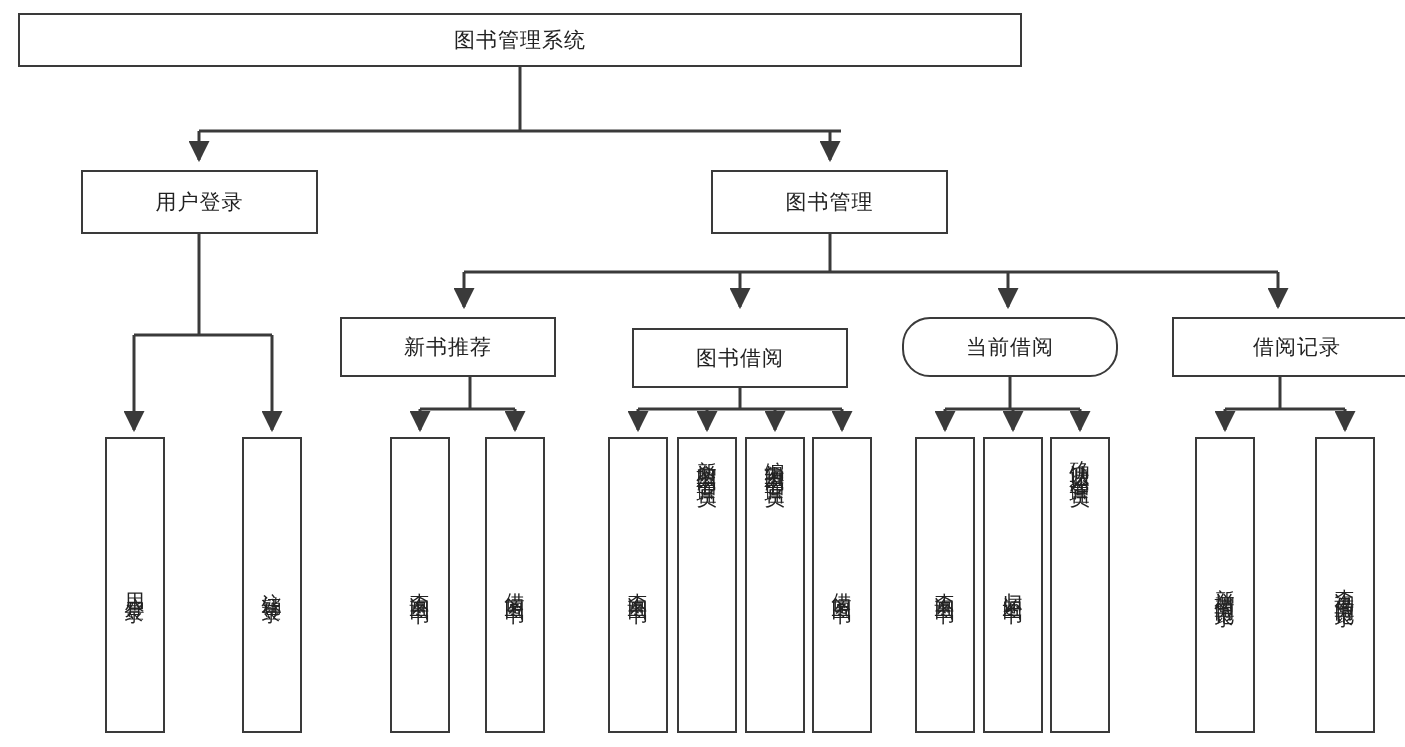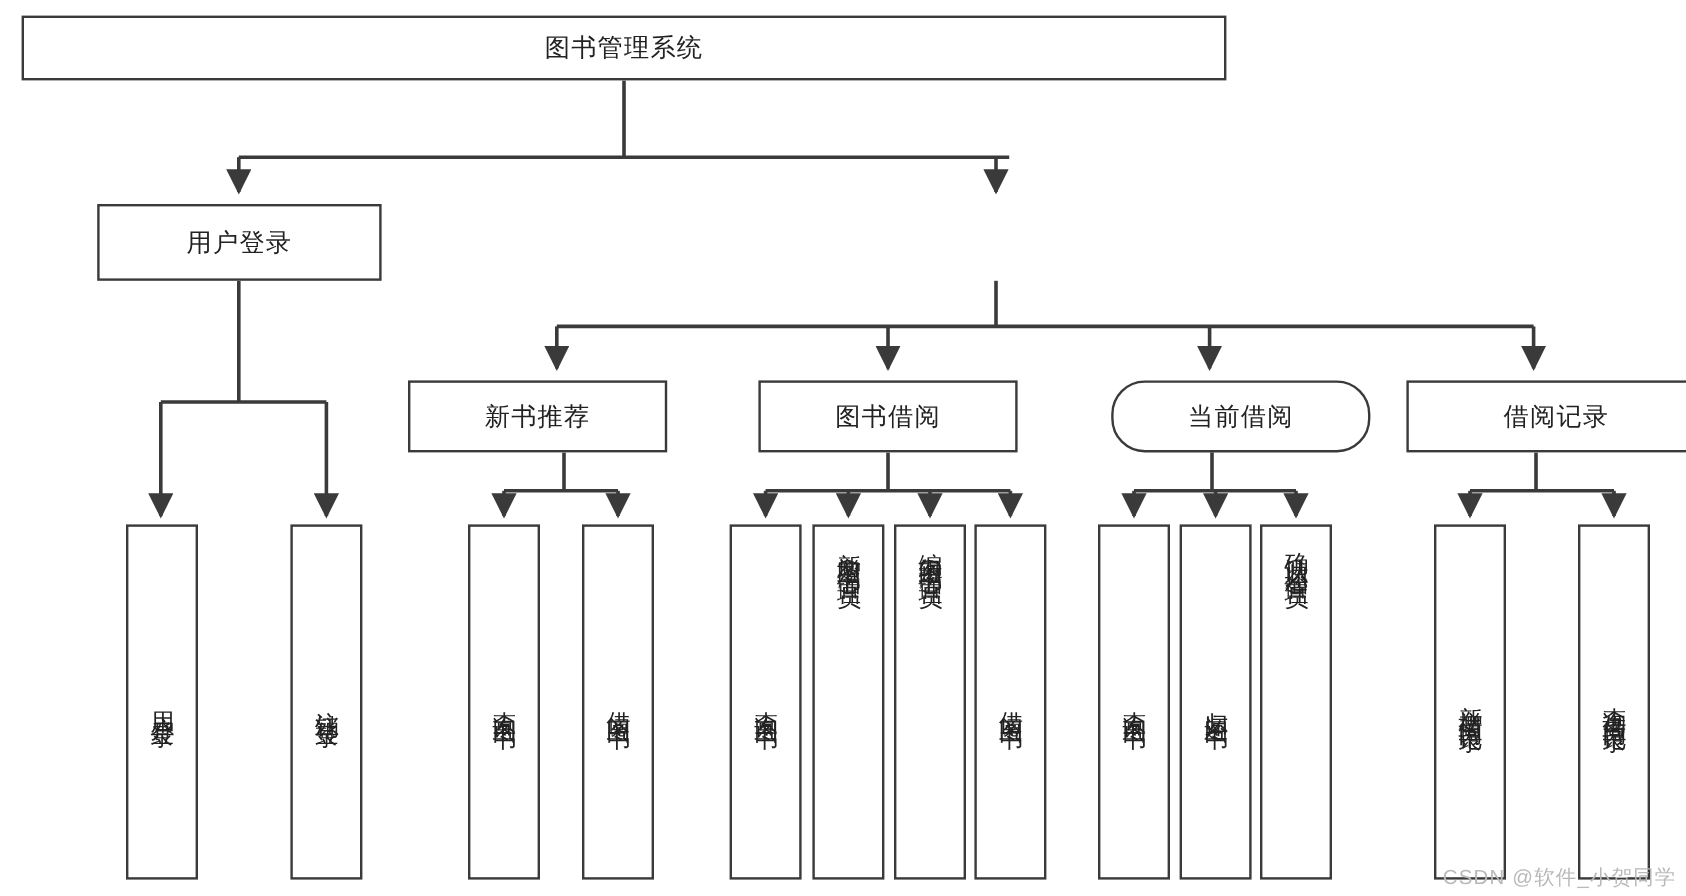--- a/index.html
+++ b/index.html
@@ -124,28 +124,31 @@
     </g>
   </svg>
 
   <div class="node horiz" style="left:18px; top:13px; width:1004px; height:54px;">
     <span class="htext">图书管理系统</span>
   </div>
 
   <div class="node horiz" style="left:81px; top:170px; width:237px; height:64px;">
     <span class="htext">用户登录</span>
   </div>
+  <div class="node horiz" style="left:711px; top:170px; width:237px; height:64px;">
+    <span class="htext">图书管理</span>
+  </div>
 
   <div class="node horiz" style="left:340px; top:317px; width:216px; height:60px;">
     <span class="htext">新书推荐</span>
   </div>
-  <div class="node horiz" style="left:632px; top:317px; width:216px; height:60px;">
+  <div class="node horiz" style="left:632px; top:328px; width:216px; height:60px;">
     <span class="htext">图书借阅</span>
   </div>
-  <div class="node horiz" style="left:926px; top:317px; width:216px; height:60px;border-radius:28px;">
+  <div class="node horiz" style="left:902px; top:317px; width:216px; height:60px;border-radius:28px;">
     <span class="htext">当前借阅</span>
   </div>
   <div class="node horiz" style="left:1172px; top:317px; width:250px; height:60px;">
     <span class="htext">借阅记录</span>
   </div>
 
   <div class="node vert midalign" style="left:105px; top:437px; width:60px; height:296px;">
     <span class="vtext">用户登录</span>
   </div>
   <div class="node vert midalign" style="left:242px; top:437px; width:60px; height:296px;">
@@ -182,15 +185,14 @@
     <span class="vtext">确认归还（管理员）</span>
   </div>
 
   <div class="node vert midalign" style="left:1195px; top:437px; width:60px; height:296px;">
     <span class="vtext">新增借阅记录</span>
   </div>
   <div class="node vert midalign" style="left:1315px; top:437px; width:60px; height:296px;">
     <span class="vtext">查询借阅记录</span>
   </div>
 
-  <div id="watermark">CSDN @软件_小贺同学</div>
 
 </div>
 
 </body></html>

